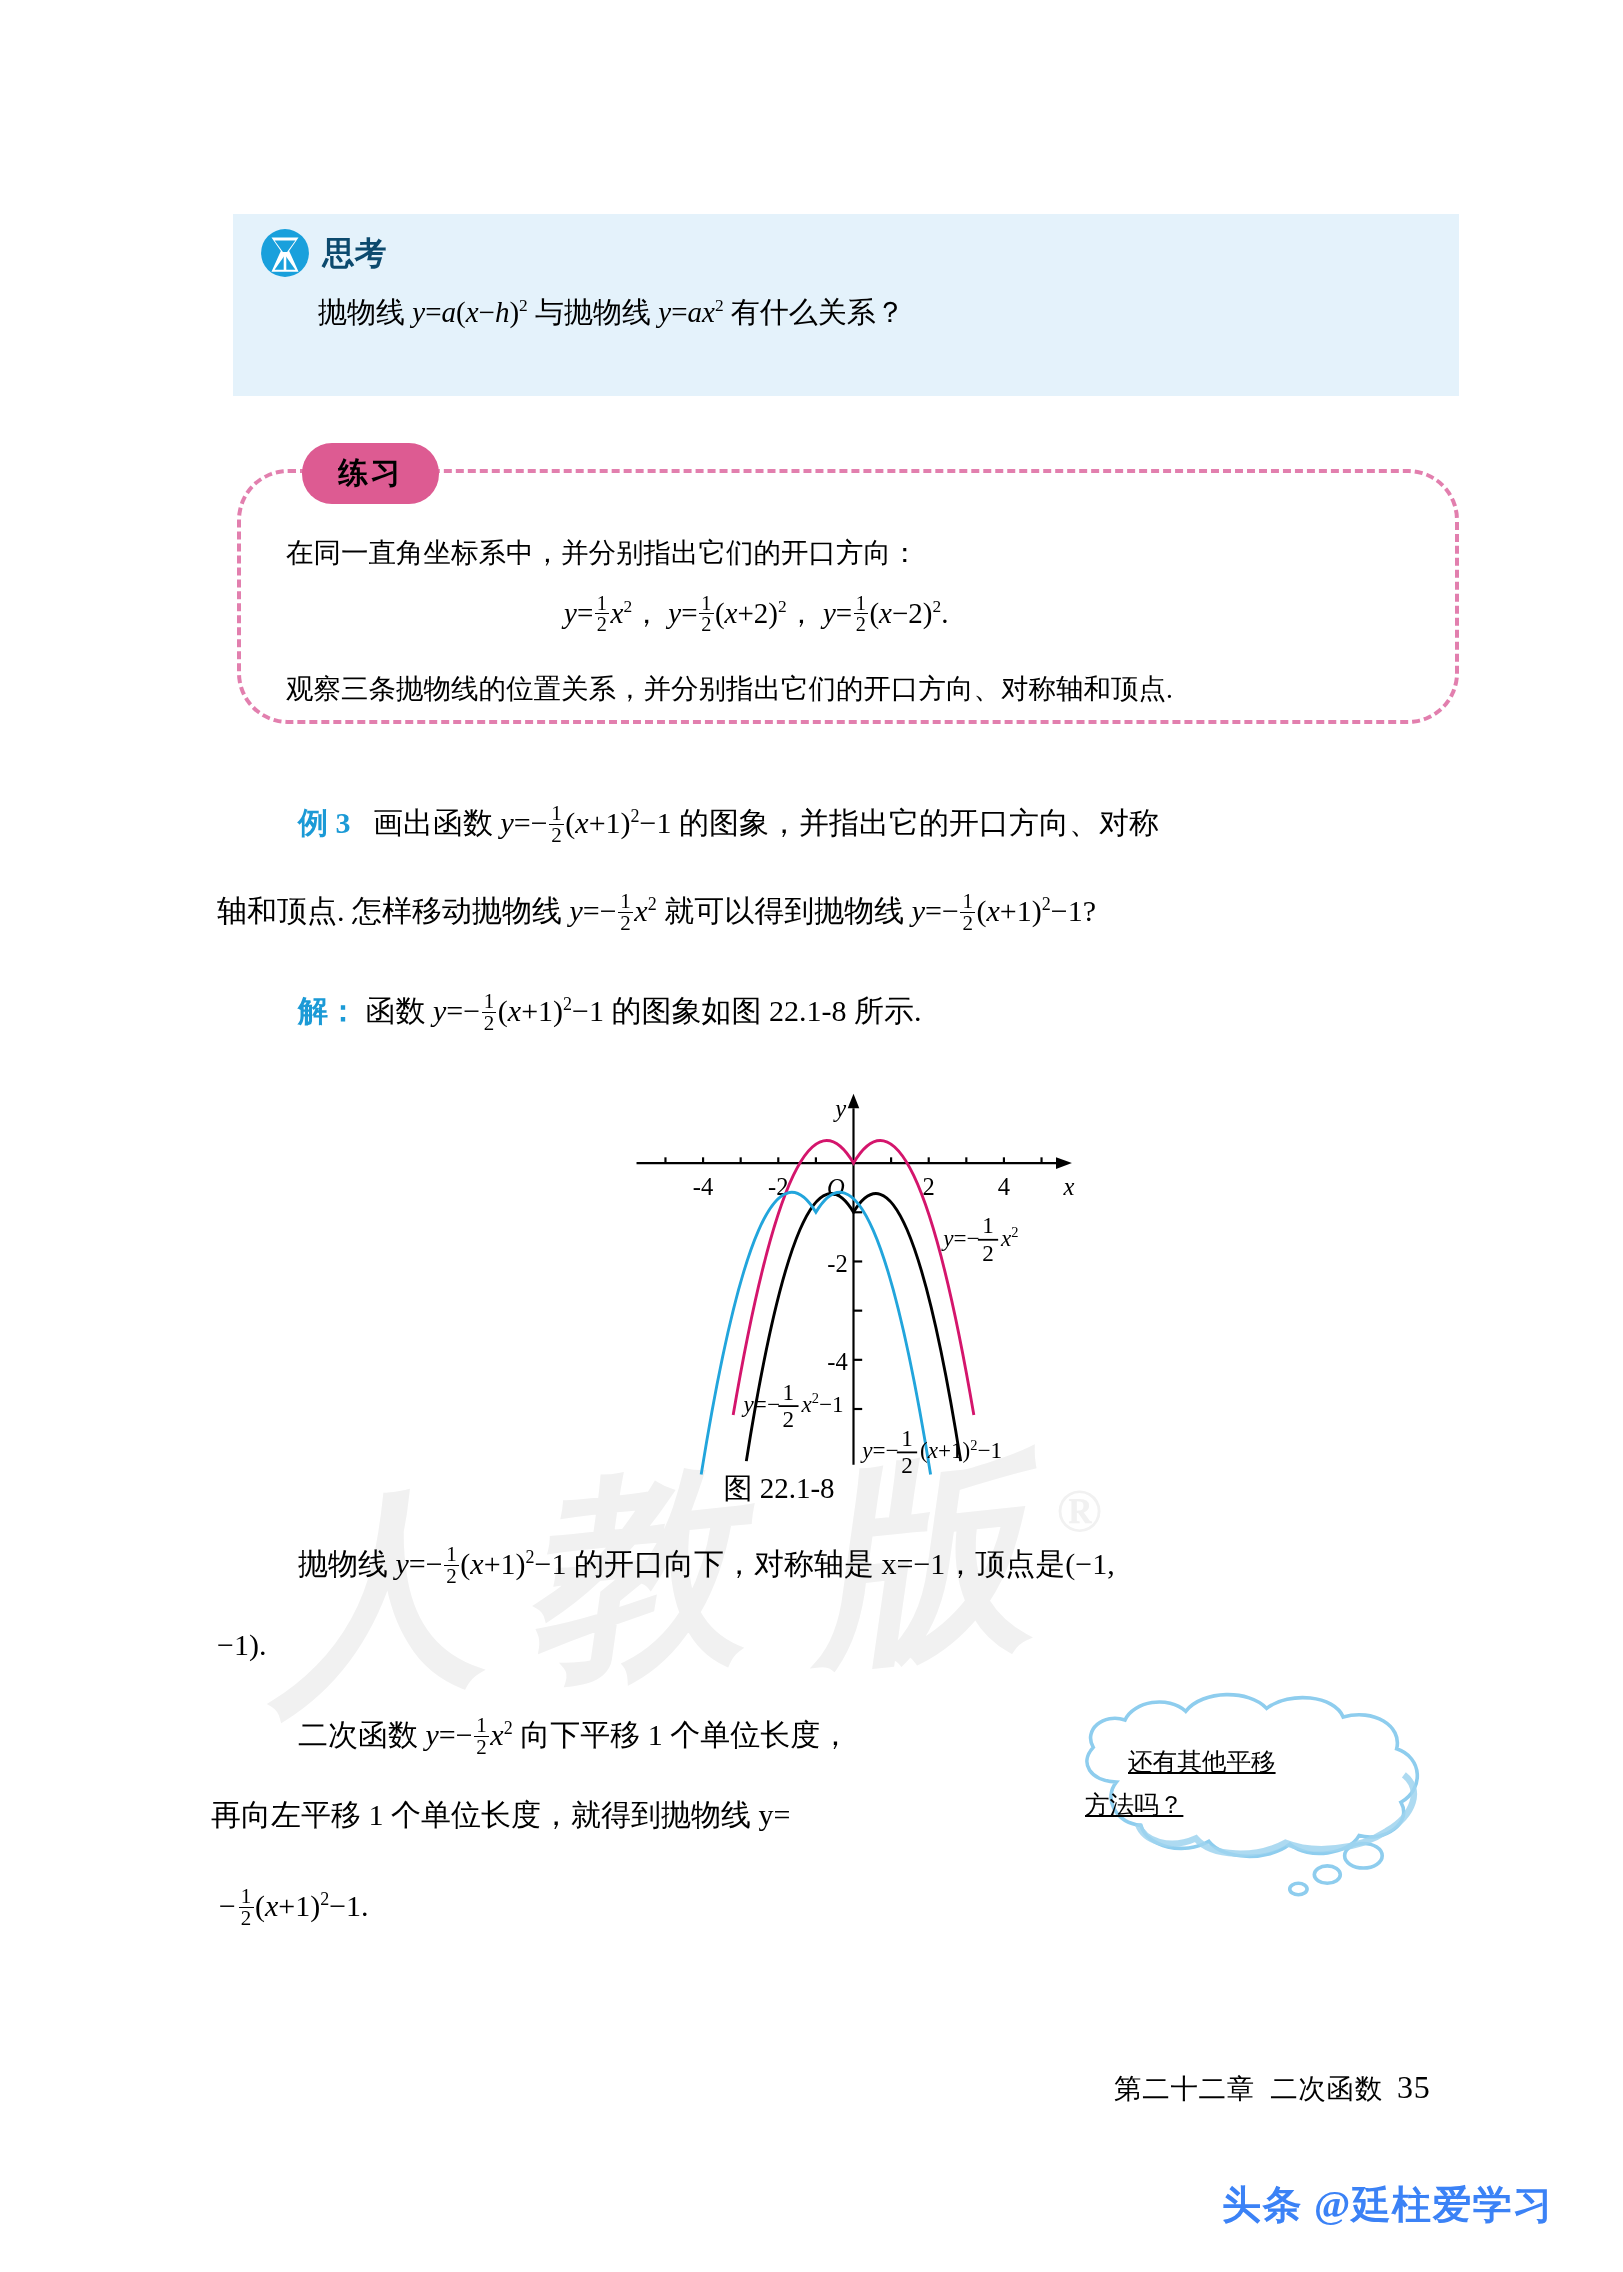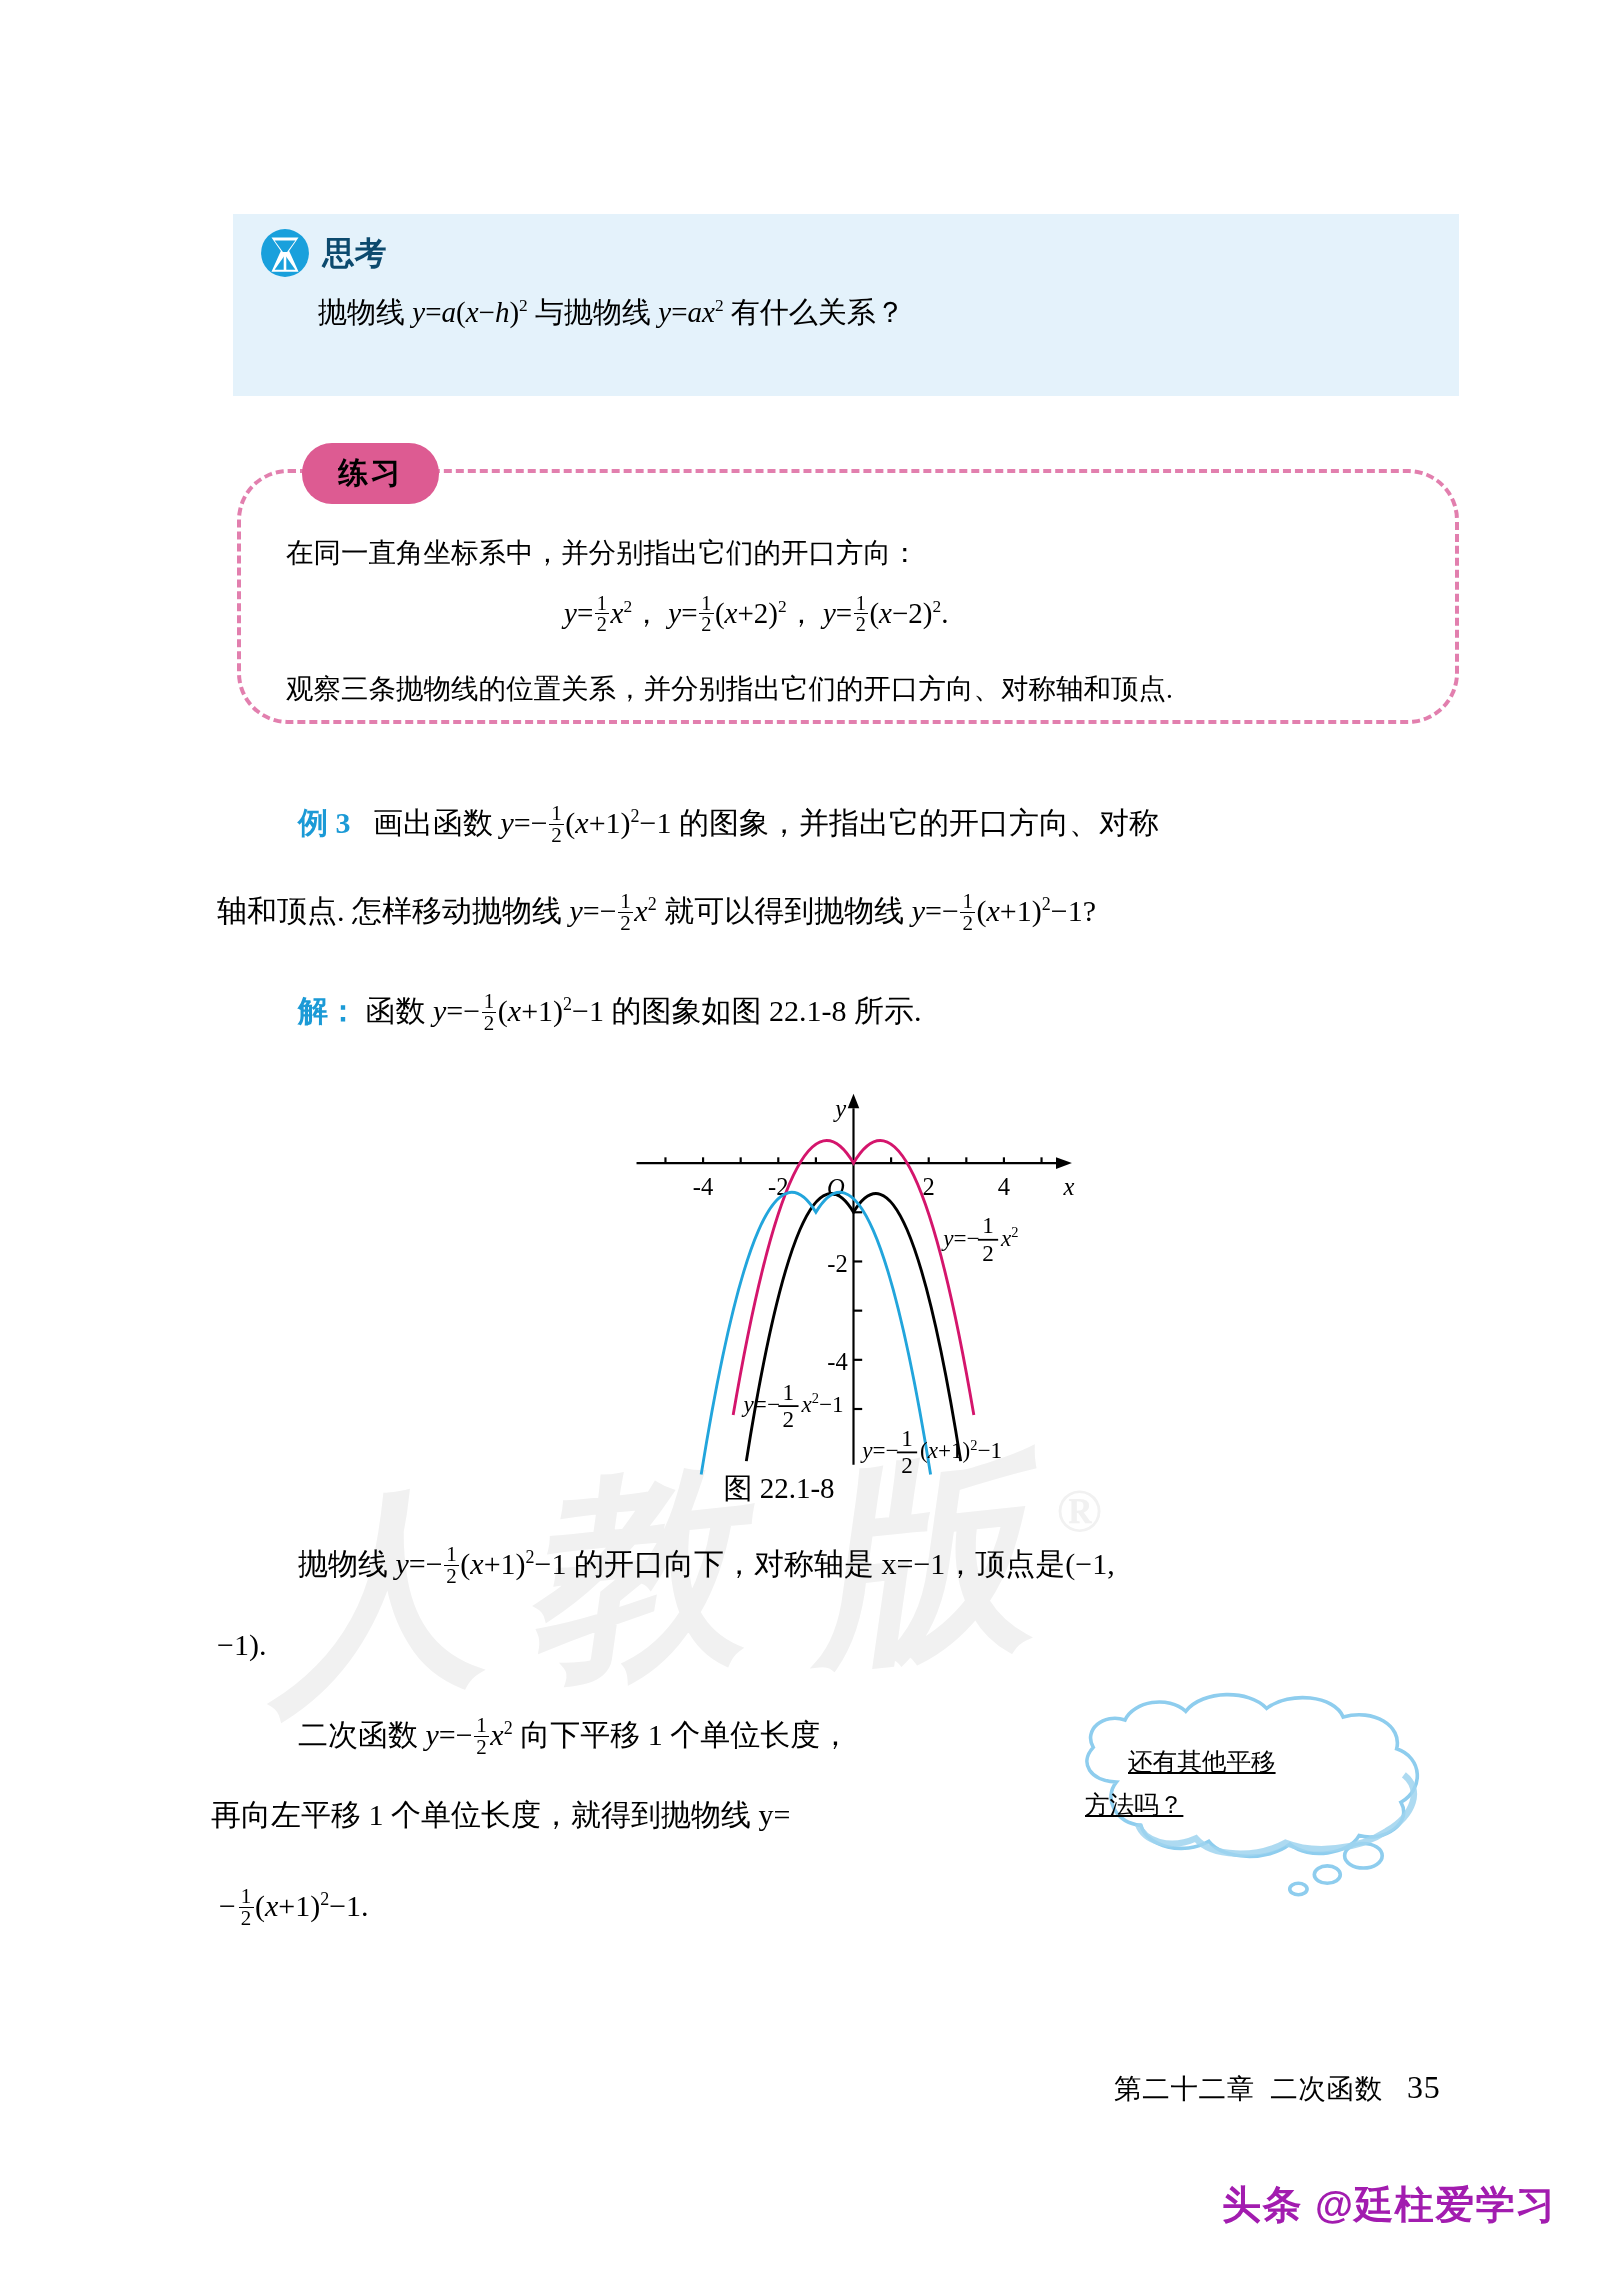--- a/index.html
+++ b/index.html
@@ -46,23 +46,23 @@
     font-weight: normal;
     font-style: normal;
   }
 
   .wm-toutiao {
     position: absolute;
     left: 1222px;
     top: 2178px;
     font-size: 39px;
     letter-spacing: 1.4px;
-    font-family: Liberation Sans, sans-serif;
-    font-weight: bold;
-    color: #a21caf;
+    font-family: Liberation Serif, serif;
+    font-weight: bold;
+    color: #3b82f6;
     z-index: 6;
     white-space: nowrap;
     text-align: center;
   }
 
   
   .think-box {
     position: absolute;
     left: 233px;
     top: 214px;
@@ -242,21 +242,21 @@
   
   .footer {
     position: absolute;
     left: 1114px;
     top: 2069px;
     font-size: 27.5px;
     letter-spacing: 0.7px;
     z-index: 5;
     white-space: nowrap;
   }
-  .footer .pg { margin-left: 24px; font-size: 32px; }
+  .footer .pg { margin-left: 14px; font-size: 32px; }
 </style>
 </head>
 <body>
 
 <div class="wm-renjiao">
   <span class="wm-r1">人</span>
   <span class="wm-r2">教</span>
   <span class="wm-r3">版</span>
   <span class="wm-reg">®</span>
 </div>

